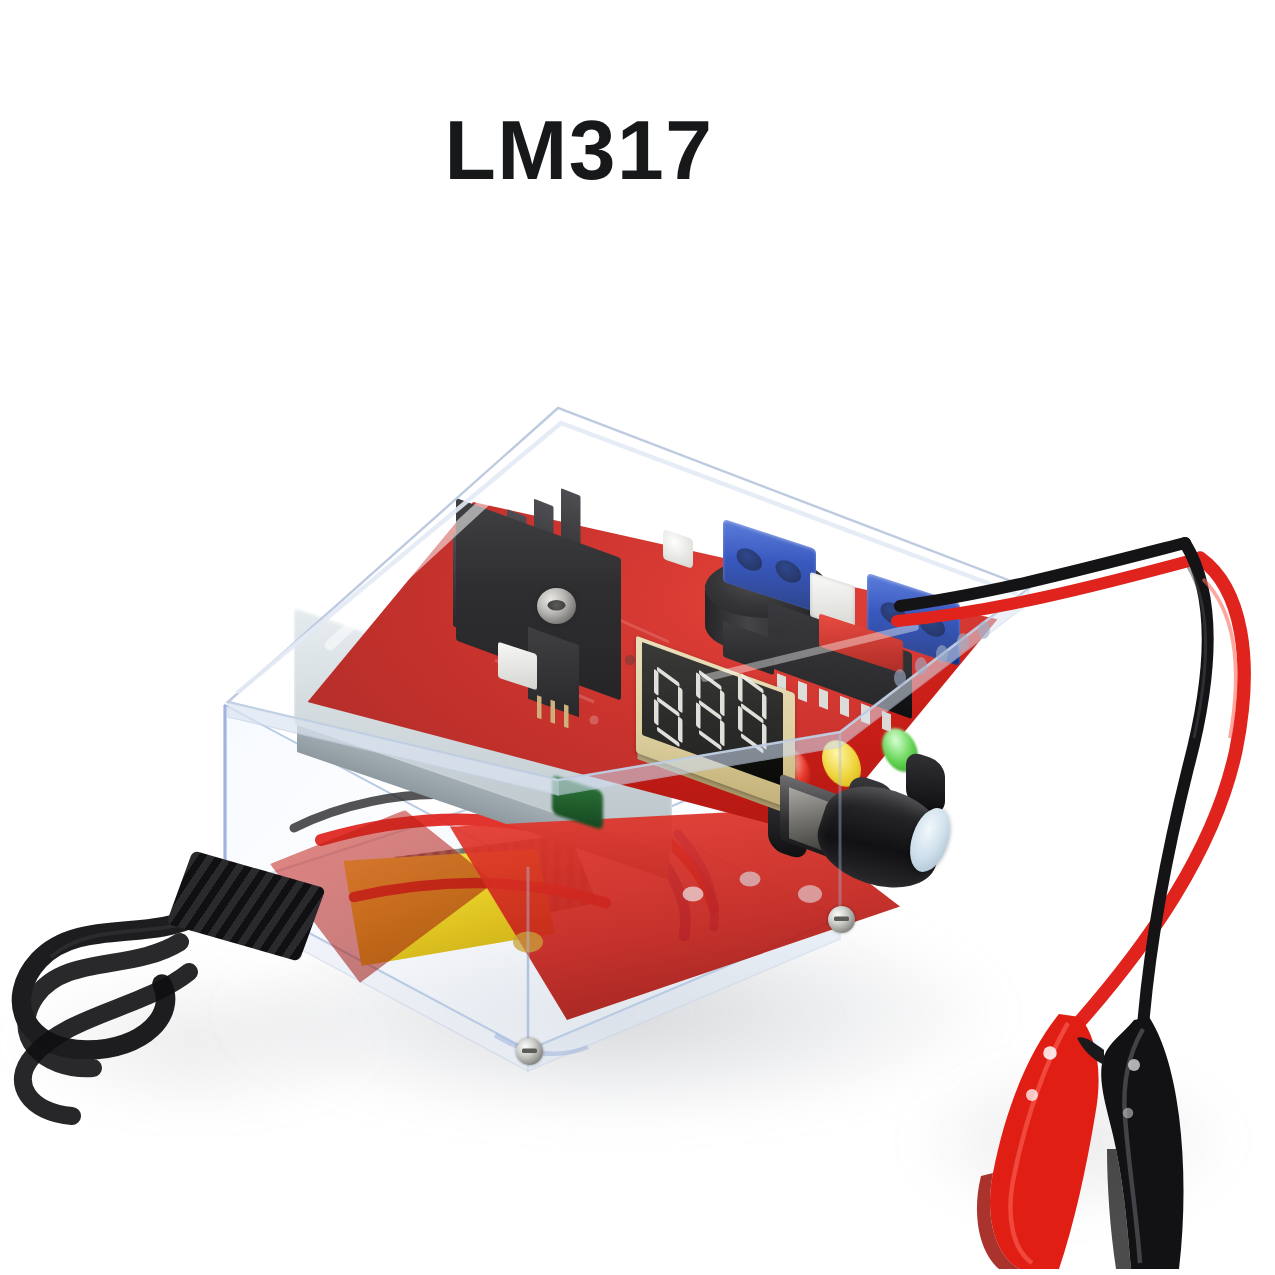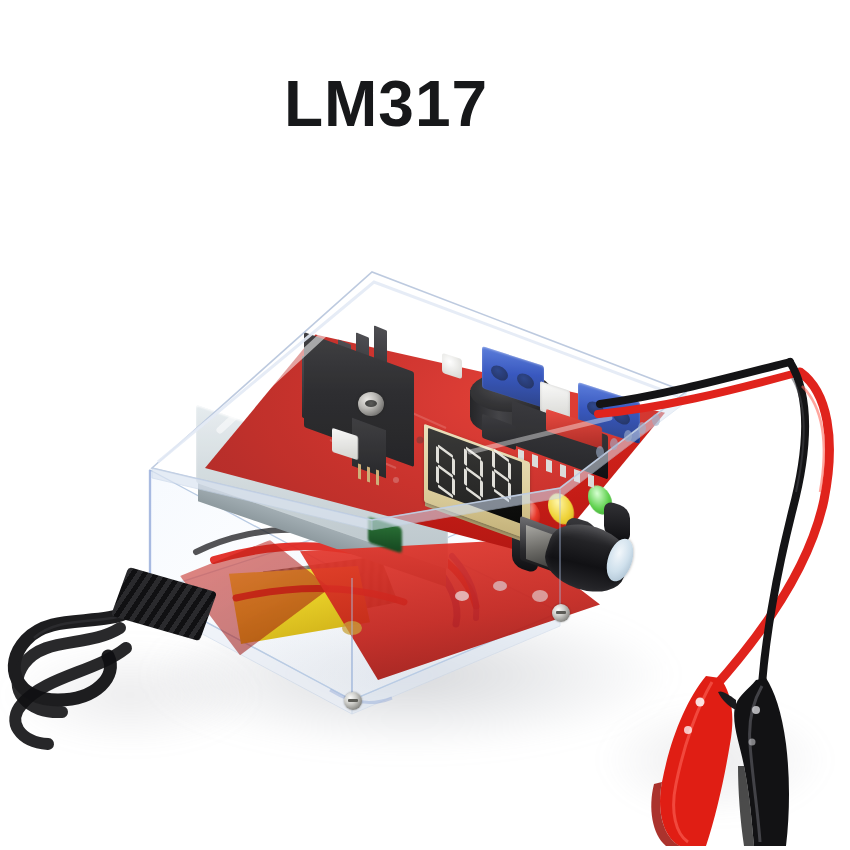--- a/index.html
+++ b/index.html
@@ -7,21 +7,21 @@
   body{
     width:850px;height:850px;background:#ffffff;
     font-family:"Liberation Sans", sans-serif;
     overflow:hidden;position:relative;
   }
   #stage{position:absolute;inset:0;width:850px;height:850px;background:#fff;}
 
   
   .title{
     position:absolute;left:0;top:72px;width:772px;text-align:center;
-    font-size:64px;font-weight:bold;color:#17181a;
+    font-size:56px;font-weight:bold;color:#17181a;
     letter-spacing:1px;font-family:"Liberation Sans", sans-serif;
     line-height:1;
   }
 
   
   .abs{position:absolute;}
   .sm{filter:blur(.4px);}
   .blur1{filter:blur(1px);}
 
   

